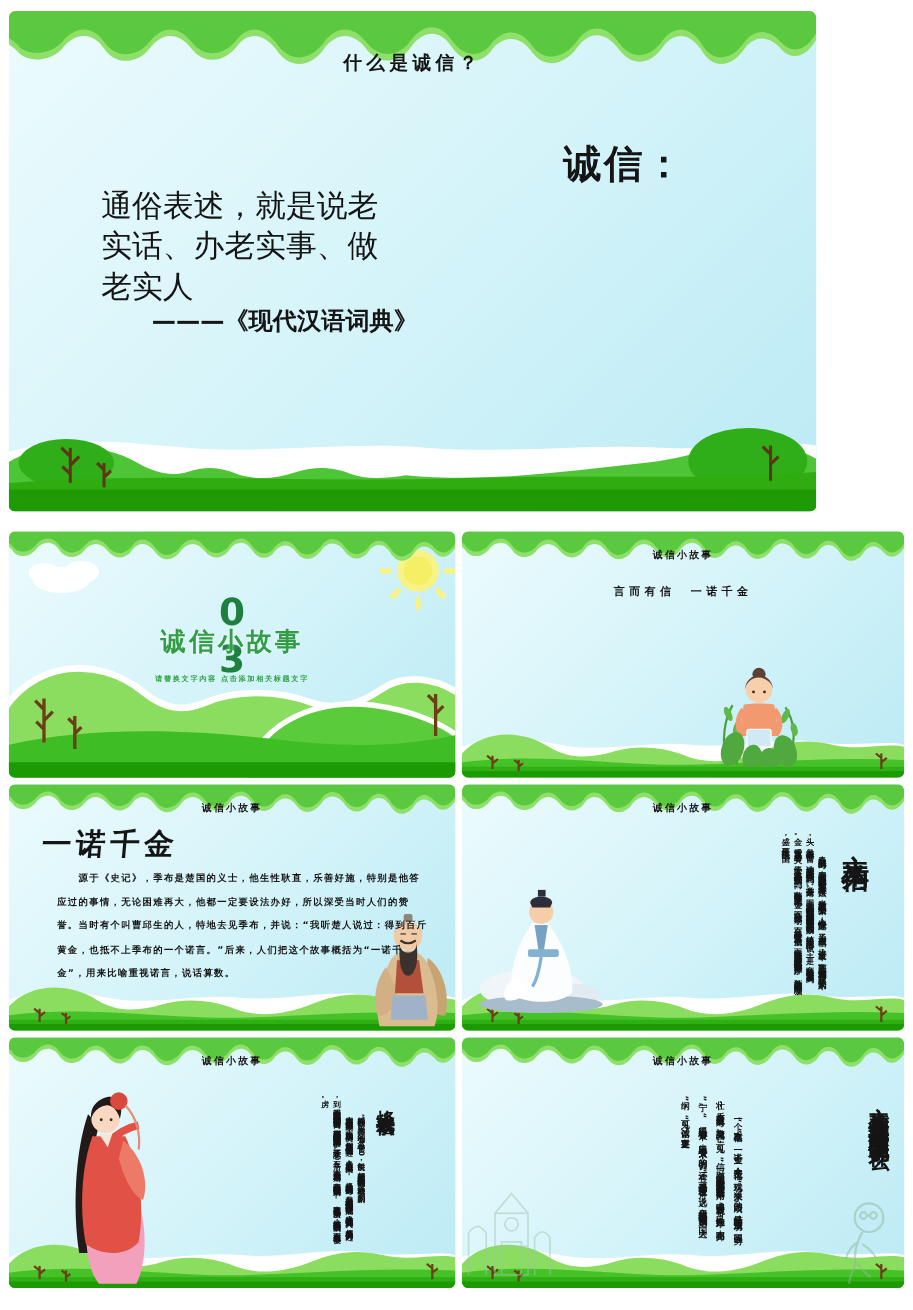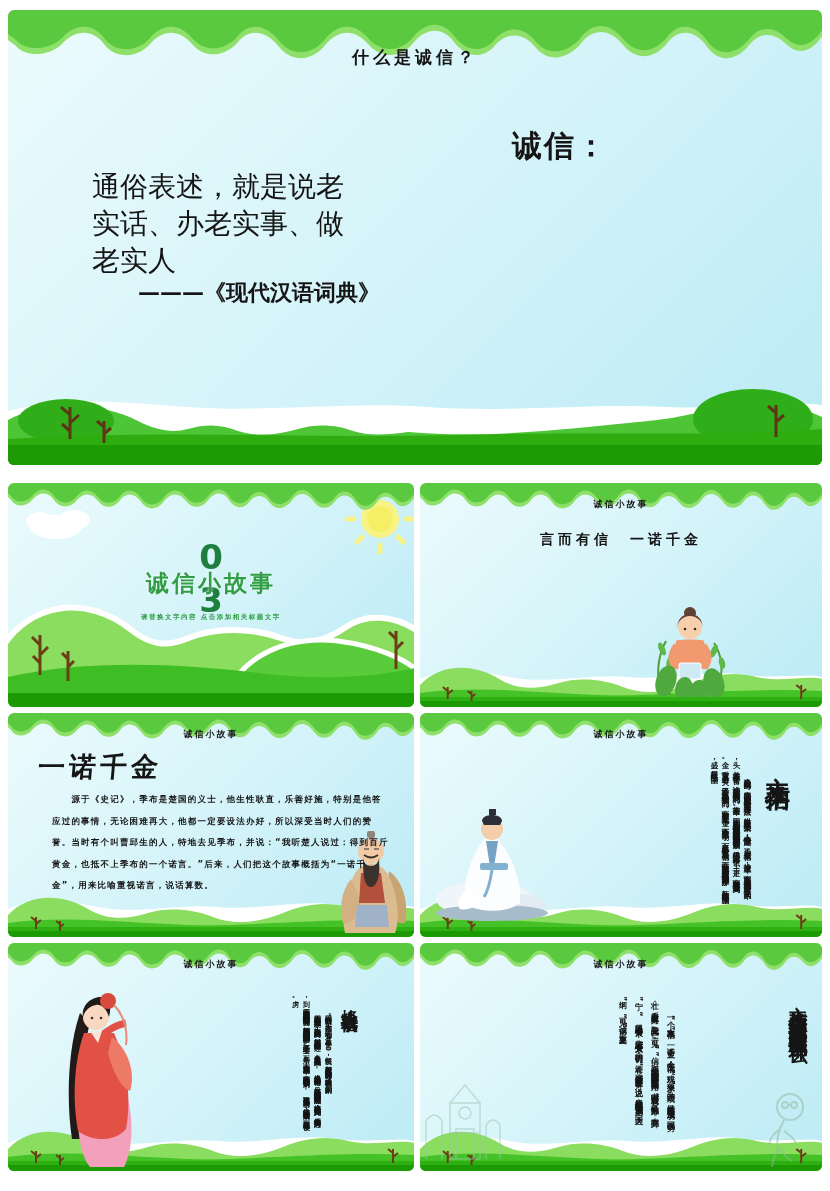--- a/index.html
+++ b/index.html
@@ -1,60 +1,60 @@
 <!DOCTYPE html>
 <html><head>
 <meta charset="utf-8">
 <style>
   html,body{margin:0;padding:0;background:#ffffff;}
   .page{position:relative;width:830px;height:1191px;background:#ffffff;overflow:hidden;
         font-family:"DejaVu Sans",sans-serif;color:#151515;}
   .slide{position:absolute;border-radius:6px;overflow:hidden;
          background:linear-gradient(135deg,#ECFBFD 0%,#D2F3F9 55%,#BBEAF5 100%);}
-  .s1{left:8px;top:10px;width:814px;height:455px;}
+  .s1{left:8px;top:10px;width:734px;height:455px;}
   .s2{left:8px;top:483px;width:406px;height:224px;}
   .s3{left:420px;top:483px;width:402px;height:224px;}
   .s4{left:8px;top:713px;width:406px;height:224px;}
   .s5{left:420px;top:713px;width:402px;height:224px;}
   .s6{left:8px;top:943px;width:406px;height:228px;}
   .s7{left:420px;top:943px;width:402px;height:228px;}
 
   .wave-slot{position:absolute;top:0;left:0;right:0;height:30px;z-index:3;}
   .wave-big-slot{position:absolute;top:0;left:0;right:0;height:62px;z-index:3;}
   .hills-slot{position:absolute;bottom:0;left:0;right:0;height:58px;z-index:1;}
   .hills-big-slot{position:absolute;bottom:0;left:0;right:0;height:88px;z-index:1;}
   .wave-slot svg,.wave-big-slot svg,.hills-slot svg,.hills-big-slot svg{display:block;width:100%;height:100%;}
 
   .abs{position:absolute;}
   .ctr{left:0;right:0;text-align:center;}
 
   
   .s1-title{top:36px;font-size:17px;letter-spacing:4px;font-weight:700;z-index:4;}
   .s1-def{left:84px;top:158px;width:276px;font-size:28px;line-height:37px;font-weight:400;}
   .s1-src{left:128px;top:268px;width:246px;font-size:22px;line-height:30px;text-align:center;font-weight:700;}
-  .s1-h2{left:504px;top:116px;font-size:30px;font-weight:800;letter-spacing:2px;}
+  .s1-h2{left:504px;top:116px;font-size:35px;font-weight:800;letter-spacing:2px;}
   .s1-l1{left:484px;top:221px;font-size:25px;font-weight:700;}
   .s1-l2{left:484px;top:306px;font-size:25px;font-weight:700;letter-spacing:11px;}
 
   
   .c-d1{top:54px;font-size:34px;font-weight:800;color:#1E7F3E;z-index:2;}
   .c-d2{top:97px;font-size:34px;font-weight:800;color:#1E7F3E;z-index:2;}
   .c-title{top:85px;font-size:23px;font-weight:800;color:#2F9E44;letter-spacing:3px;z-index:4;
            text-shadow:0 0 3px rgba(255,255,255,.9);}
   .c-sub{top:114px;font-size:6.5px;font-weight:700;color:#2F9E44;letter-spacing:1.5px;z-index:4;margin-top:16px;}
   .scene{position:absolute;inset:0;z-index:0;}
   .scene svg{display:block;width:100%;height:100%;}
 
   
   .sub-h{top:15px;font-size:9px;font-weight:700;letter-spacing:2px;z-index:4;}
   .illus{position:absolute;z-index:2;}
   .illus svg{display:block;width:100%;height:100%;}
 
   
-  .s3-l1{top:48px;font-size:14px;font-weight:700;letter-spacing:4px;z-index:4;}
+  .s3-l1{top:48px;font-size:10px;font-weight:700;letter-spacing:4px;z-index:4;}
   .s3-l2{top:104px;font-size:13.5px;font-weight:700;letter-spacing:2px;z-index:4;}
 
   
   .s4-title{left:30px;top:36px;font-size:27px;font-weight:800;letter-spacing:4px;transform:skewX(-5deg);z-index:4;}
   .s4-body{left:44px;top:76px;width:338px;font-size:8.5px;line-height:21.5px;letter-spacing:1.2px;
            font-weight:700;white-space:pre-line;z-index:4;}
 
   .vt{writing-mode:vertical-rl;font-weight:700;z-index:4;position:absolute;}
   .vbody{writing-mode:vertical-rl;font-weight:700;white-space:pre-line;z-index:4;position:absolute;}
 

